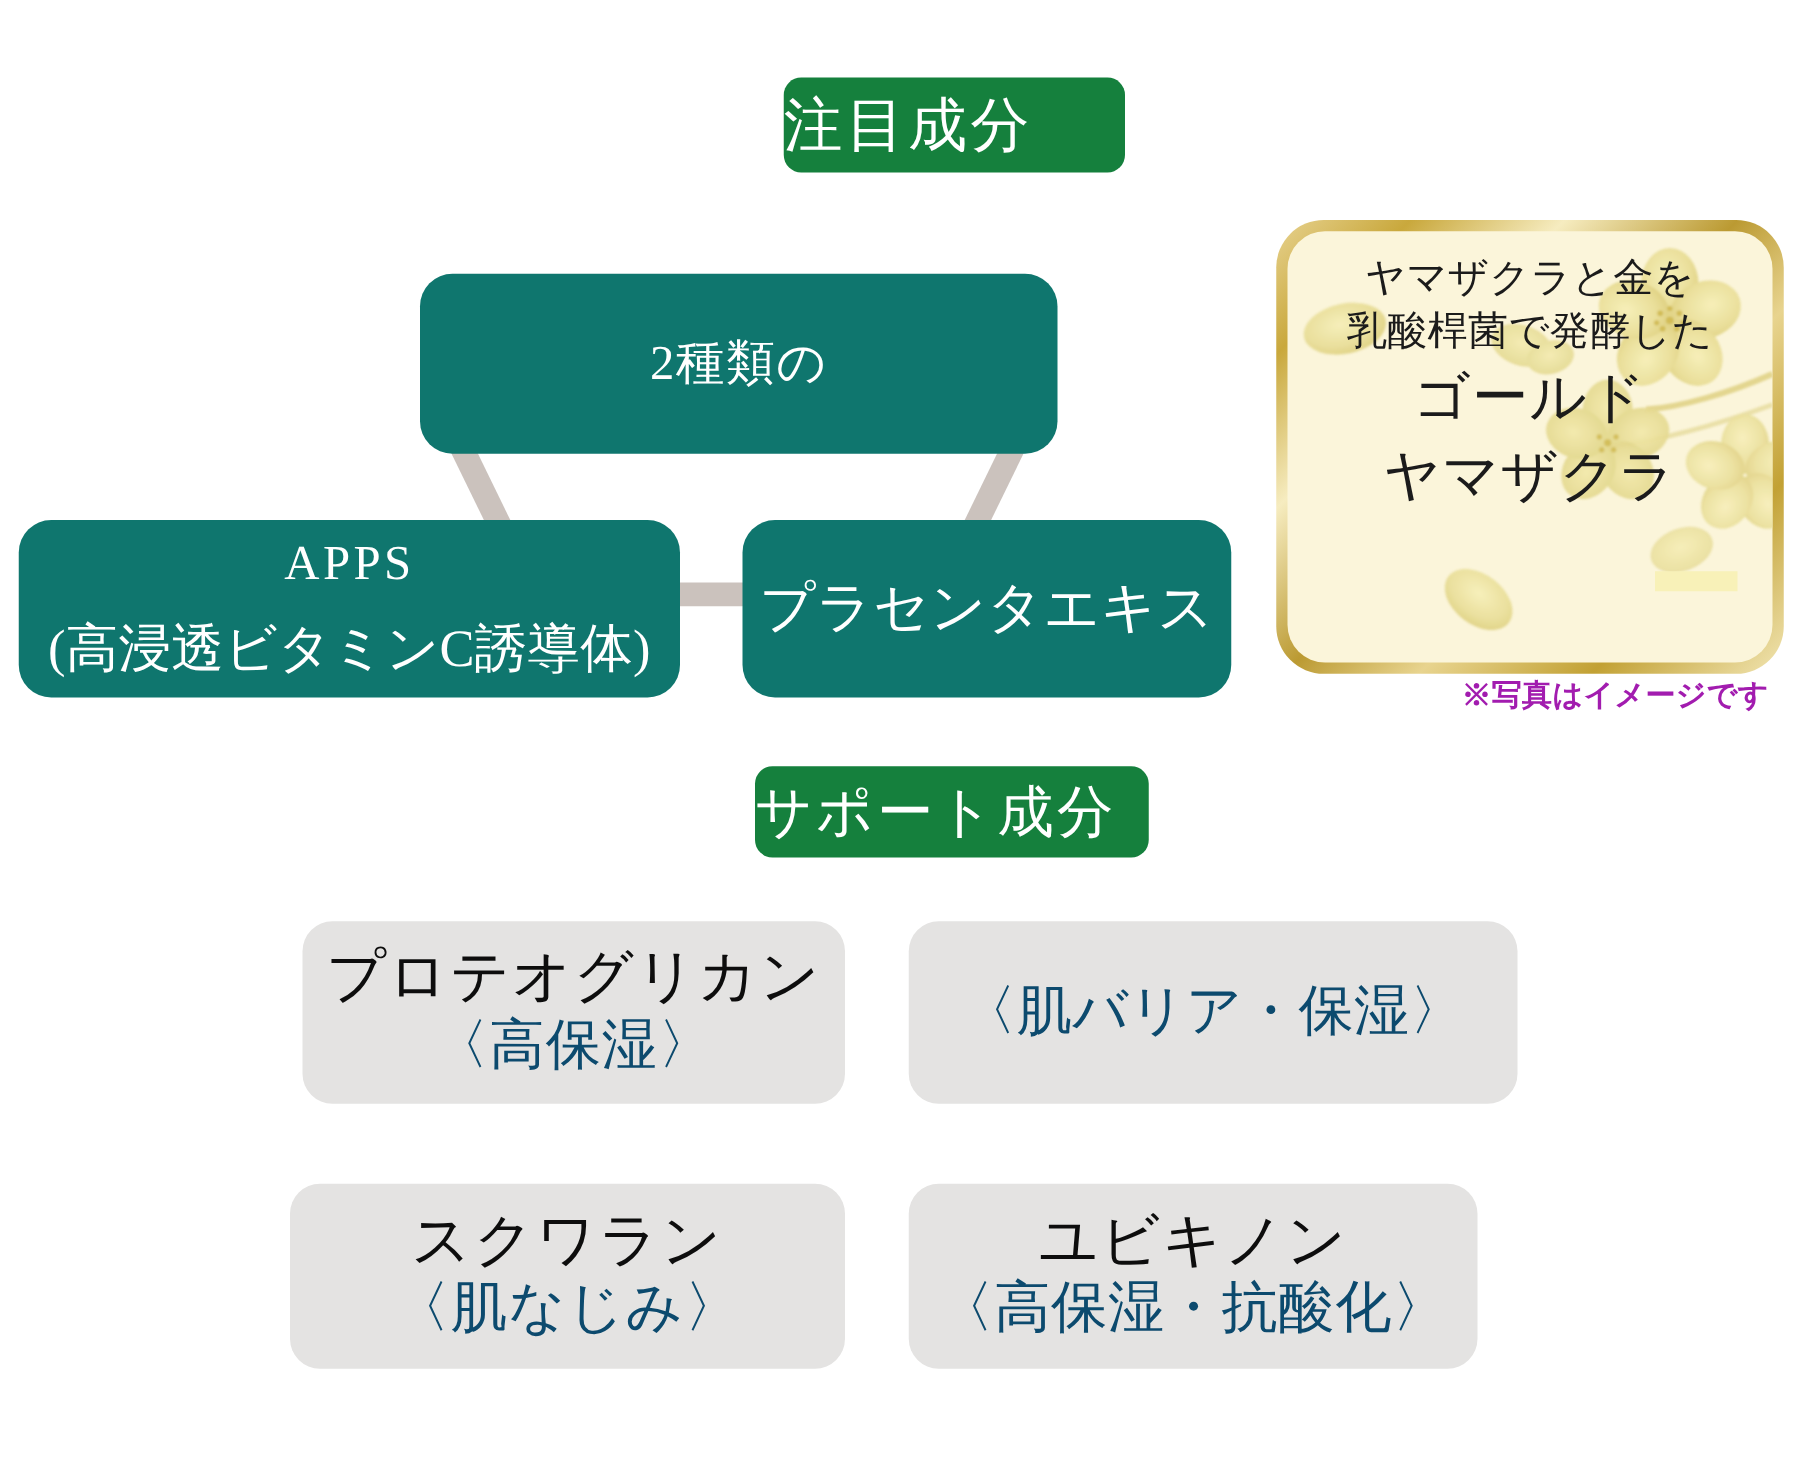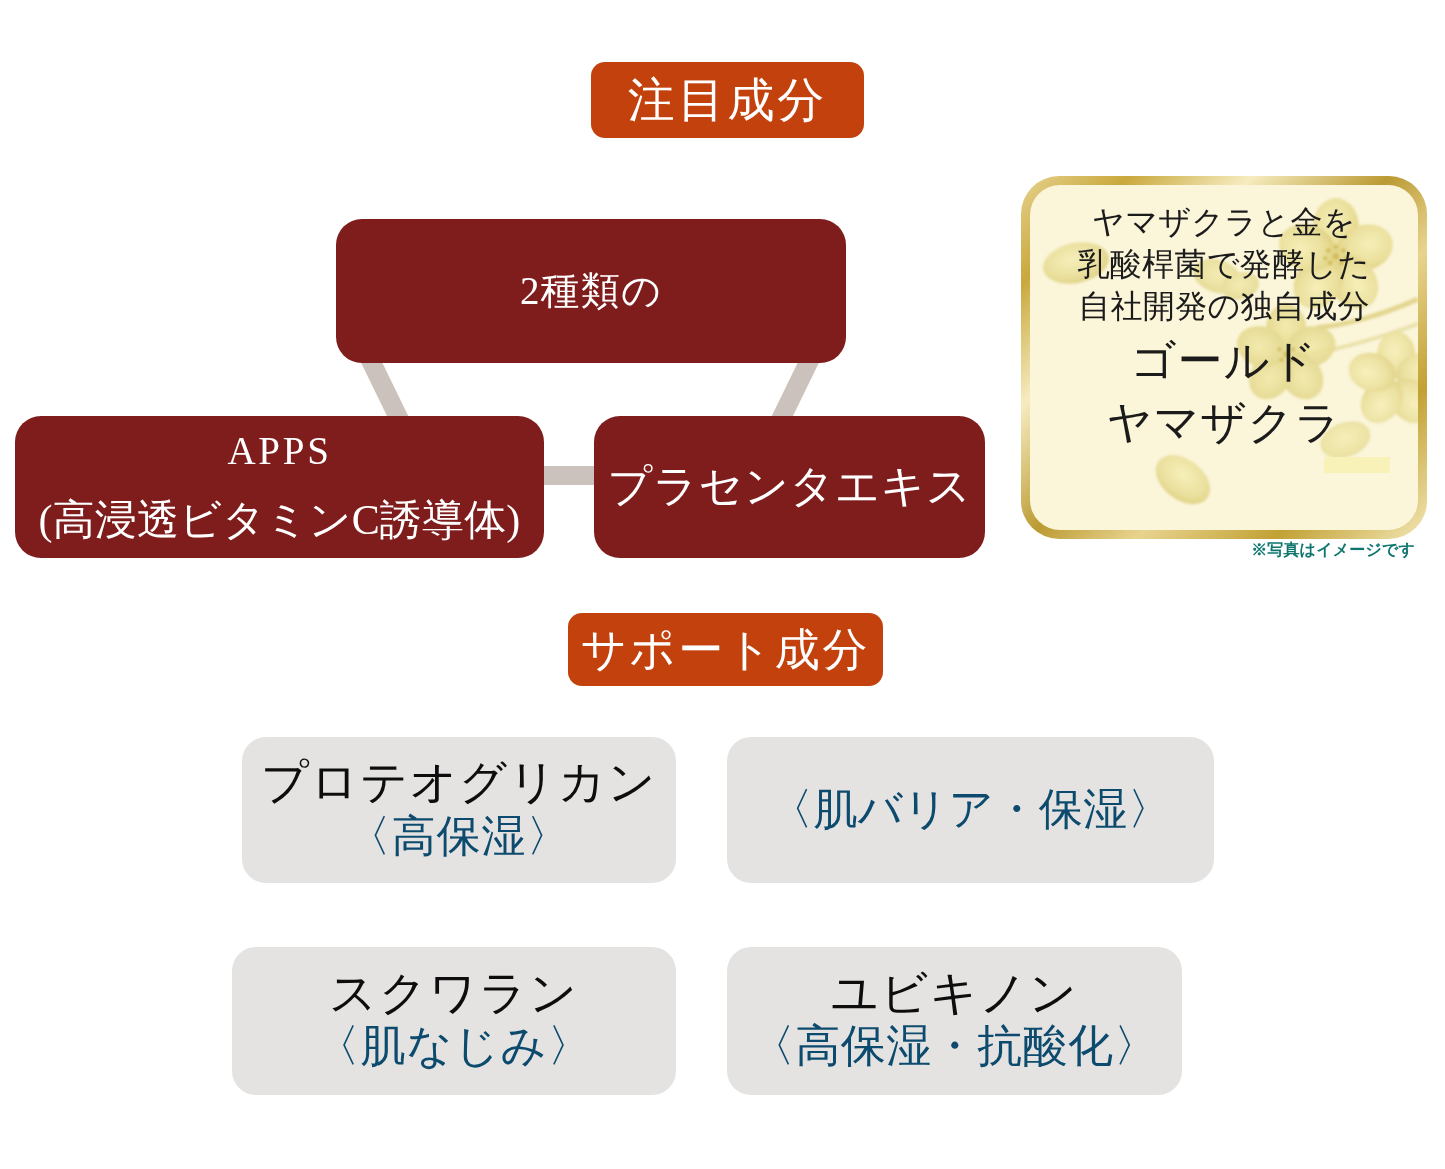--- a/index.html
+++ b/index.html
@@ -12,49 +12,49 @@
     height: 1169px;
     position: relative;
     overflow: hidden;
     font-family: "Liberation Serif", "DejaVu Serif", serif;
     -webkit-font-smoothing: antialiased;
   }
 
   
   .section-pill {
     position: absolute;
-    background: #c2410c;
+    background: #15803d;
     border-radius: 14px;
     color: #ffffff;
     display: flex;
     align-items: center;
-    justify-content: center;
     font-family: "Liberation Serif", "DejaVu Serif", serif;
     letter-spacing: 0.06em;
     white-space: nowrap;
+    margin-left: 36px;
   }
   #pill-featured {
     left: 591px;
     top: 62px;
     width: 273px;
     height: 76px;
     font-size: 47px;
   }
   #pill-support {
     left: 568px;
     top: 613px;
     width: 315px;
     height: 73px;
     font-size: 45px;
   }
 
   
   .gold-box {
     position: absolute;
-    background: #7f1d1d;
+    background: #0f766e;
     border-radius: 26px;
     color: #ffffff;
     display: flex;
     flex-direction: column;
     align-items: center;
     justify-content: center;
     text-align: center;
     line-height: 1.18;
     z-index: 3;
   }
@@ -180,22 +180,22 @@
   #product-caption {
     position: absolute;
     left: 1021px;
     top: 540px;
     width: 406px;
     text-align: right;
     padding-right: 12px;
     box-sizing: border-box;
     font-family: Liberation Mono, monospace;
     font-weight: bold;
-    font-size: 16px;
-    color: #0f766e;
+    font-size: 24px;
+    color: #a21caf;
     letter-spacing: 0.01em;
   }
   #gold-swatch {
     position: absolute;
     right: 28px;
     bottom: 57px;
     width: 66px;
     height: 16px;
     background: #f8f1b8;
     z-index: 3;
@@ -342,21 +342,20 @@
 
         <ellipse cx="330" cy="268" rx="27" ry="18" fill="url(#petalGrad2)" transform="rotate(-20 330 268)" opacity="0.7"></ellipse>
       </g>
     </svg>
 
     <div id="gold-swatch"></div>
 
     <div id="product-text">
       <span class="sm">ヤマザクラと金を</span>
       <span class="sm">乳酸桿菌で発酵した</span>
-      <span class="sm">自社開発の独自成分</span>
       <span class="lg">ゴールド</span>
       <span class="lg">ヤマザクラ</span>
     </div>
   </div>
 </div>
 
 <div id="product-caption">※写真はイメージです</div>
 
 <div class="section-pill" id="pill-support">
   <span>サポート成分</span>

